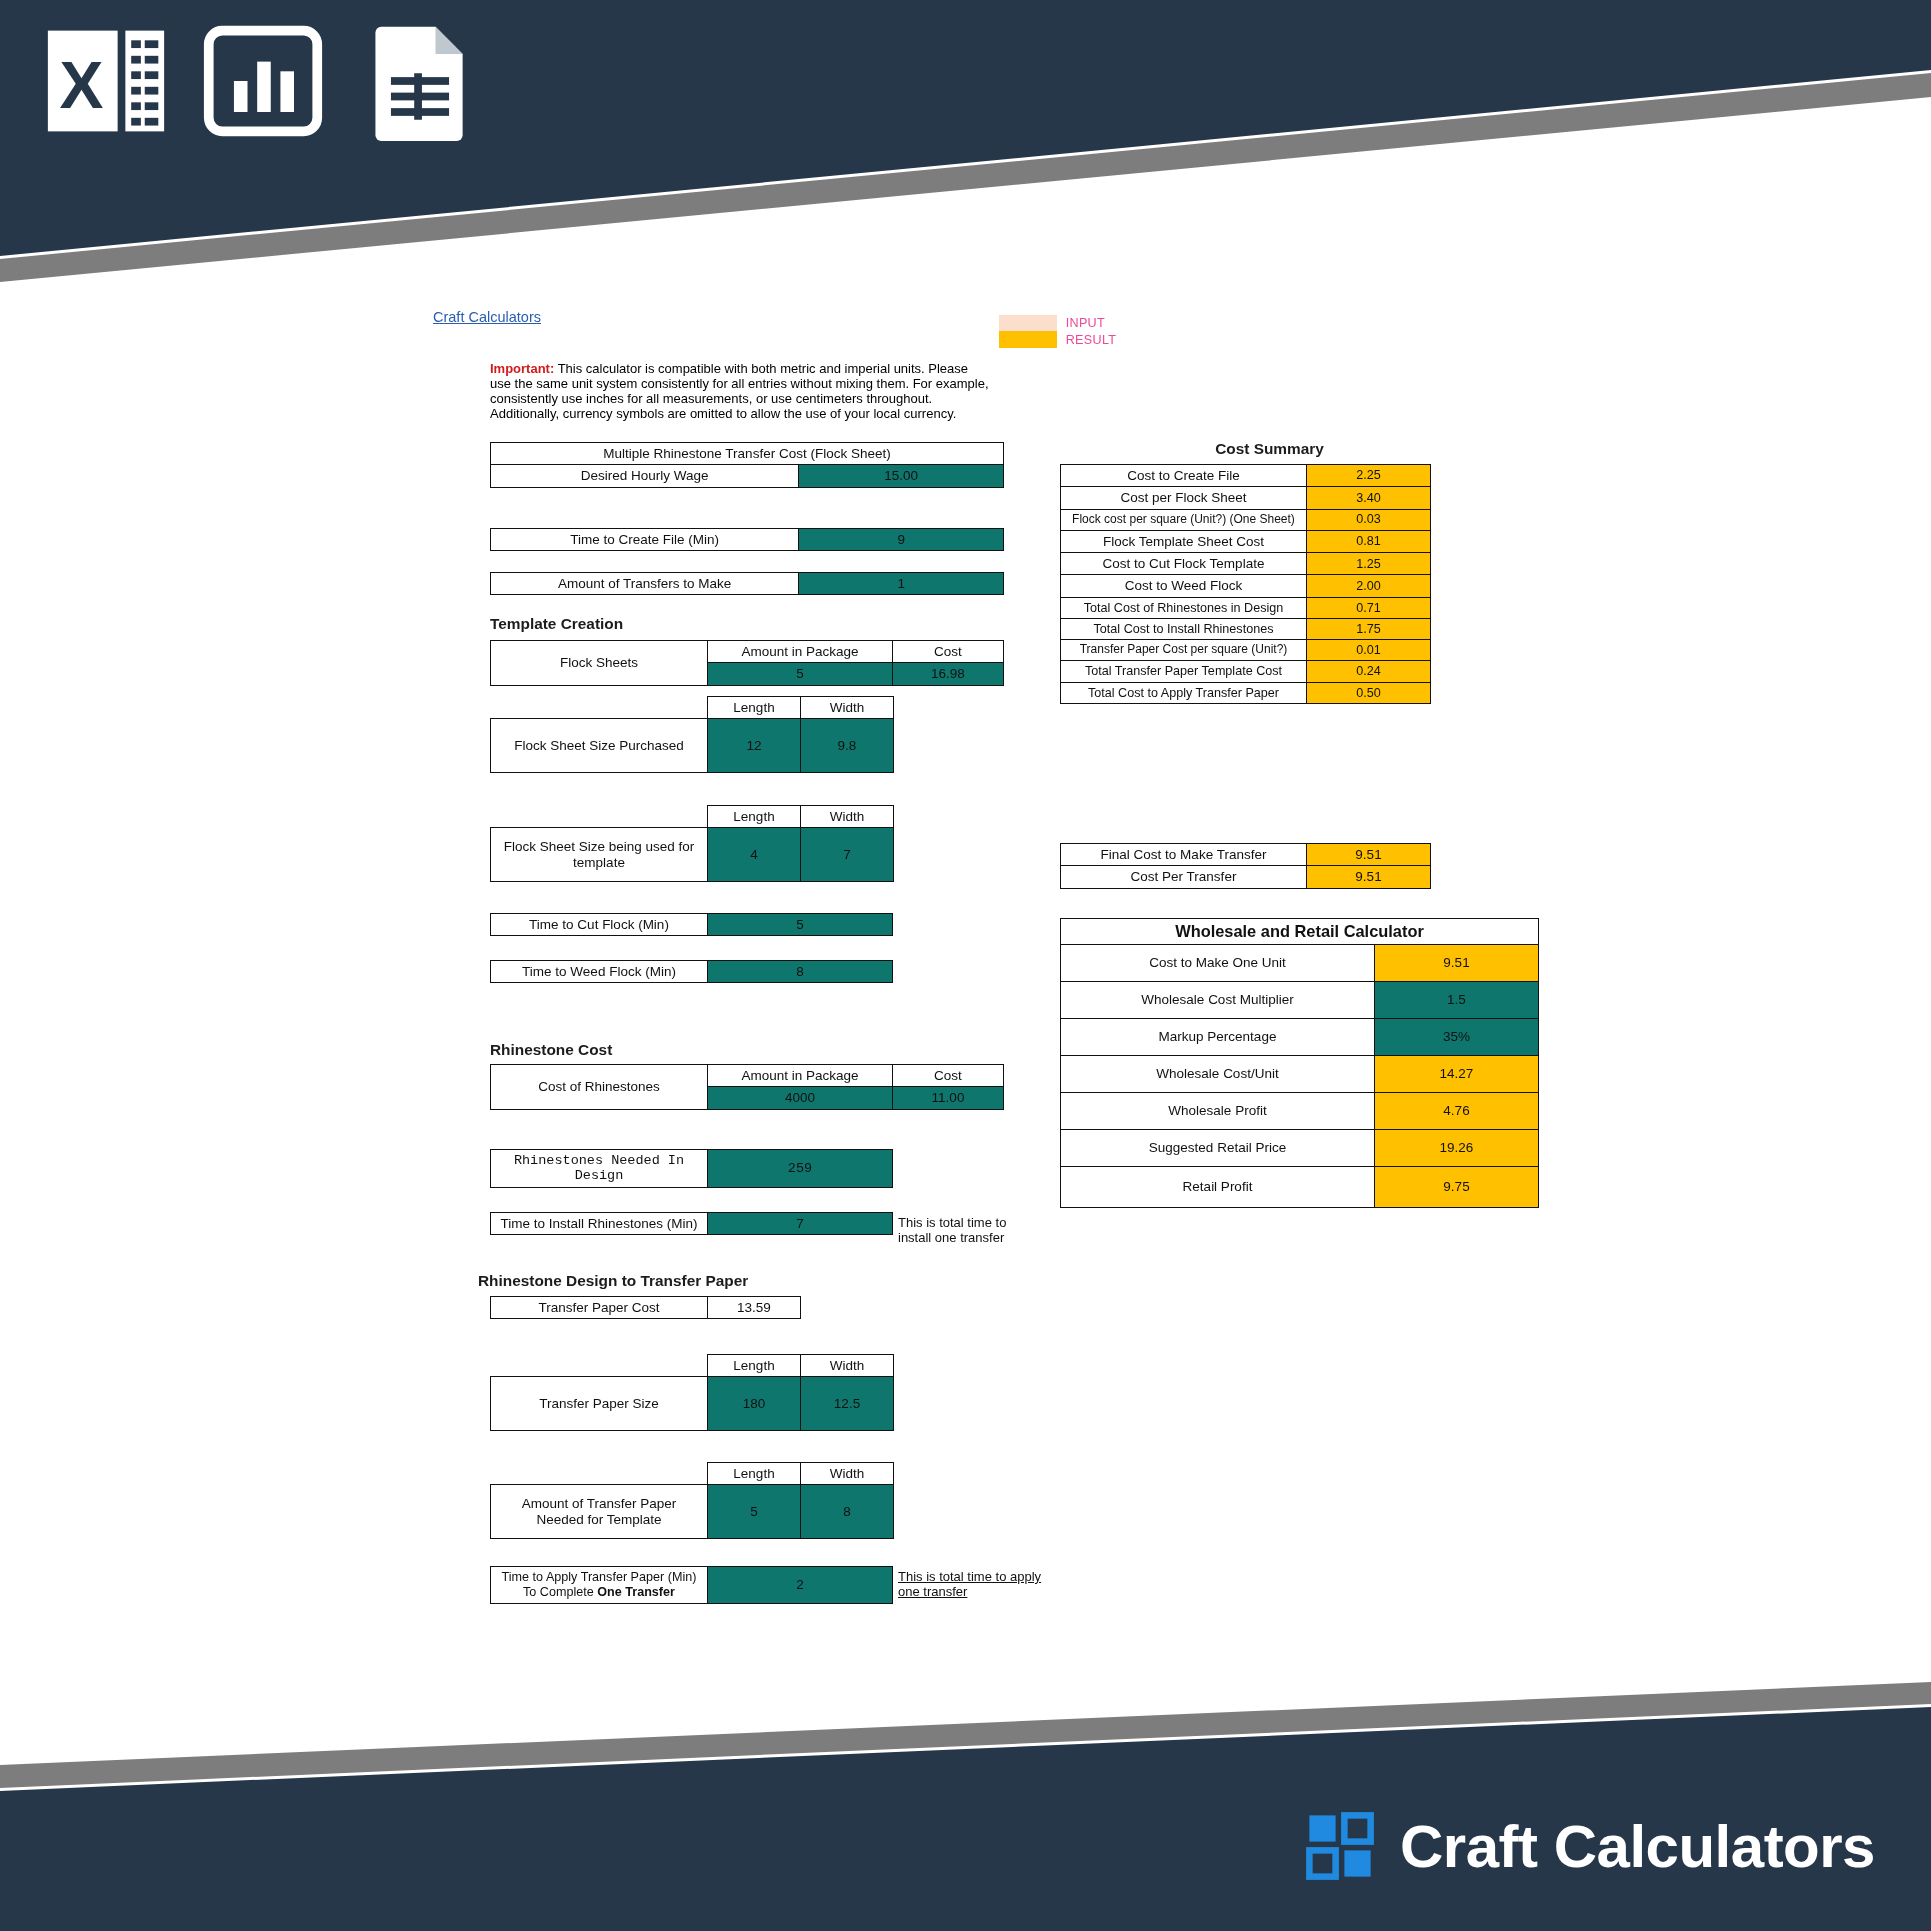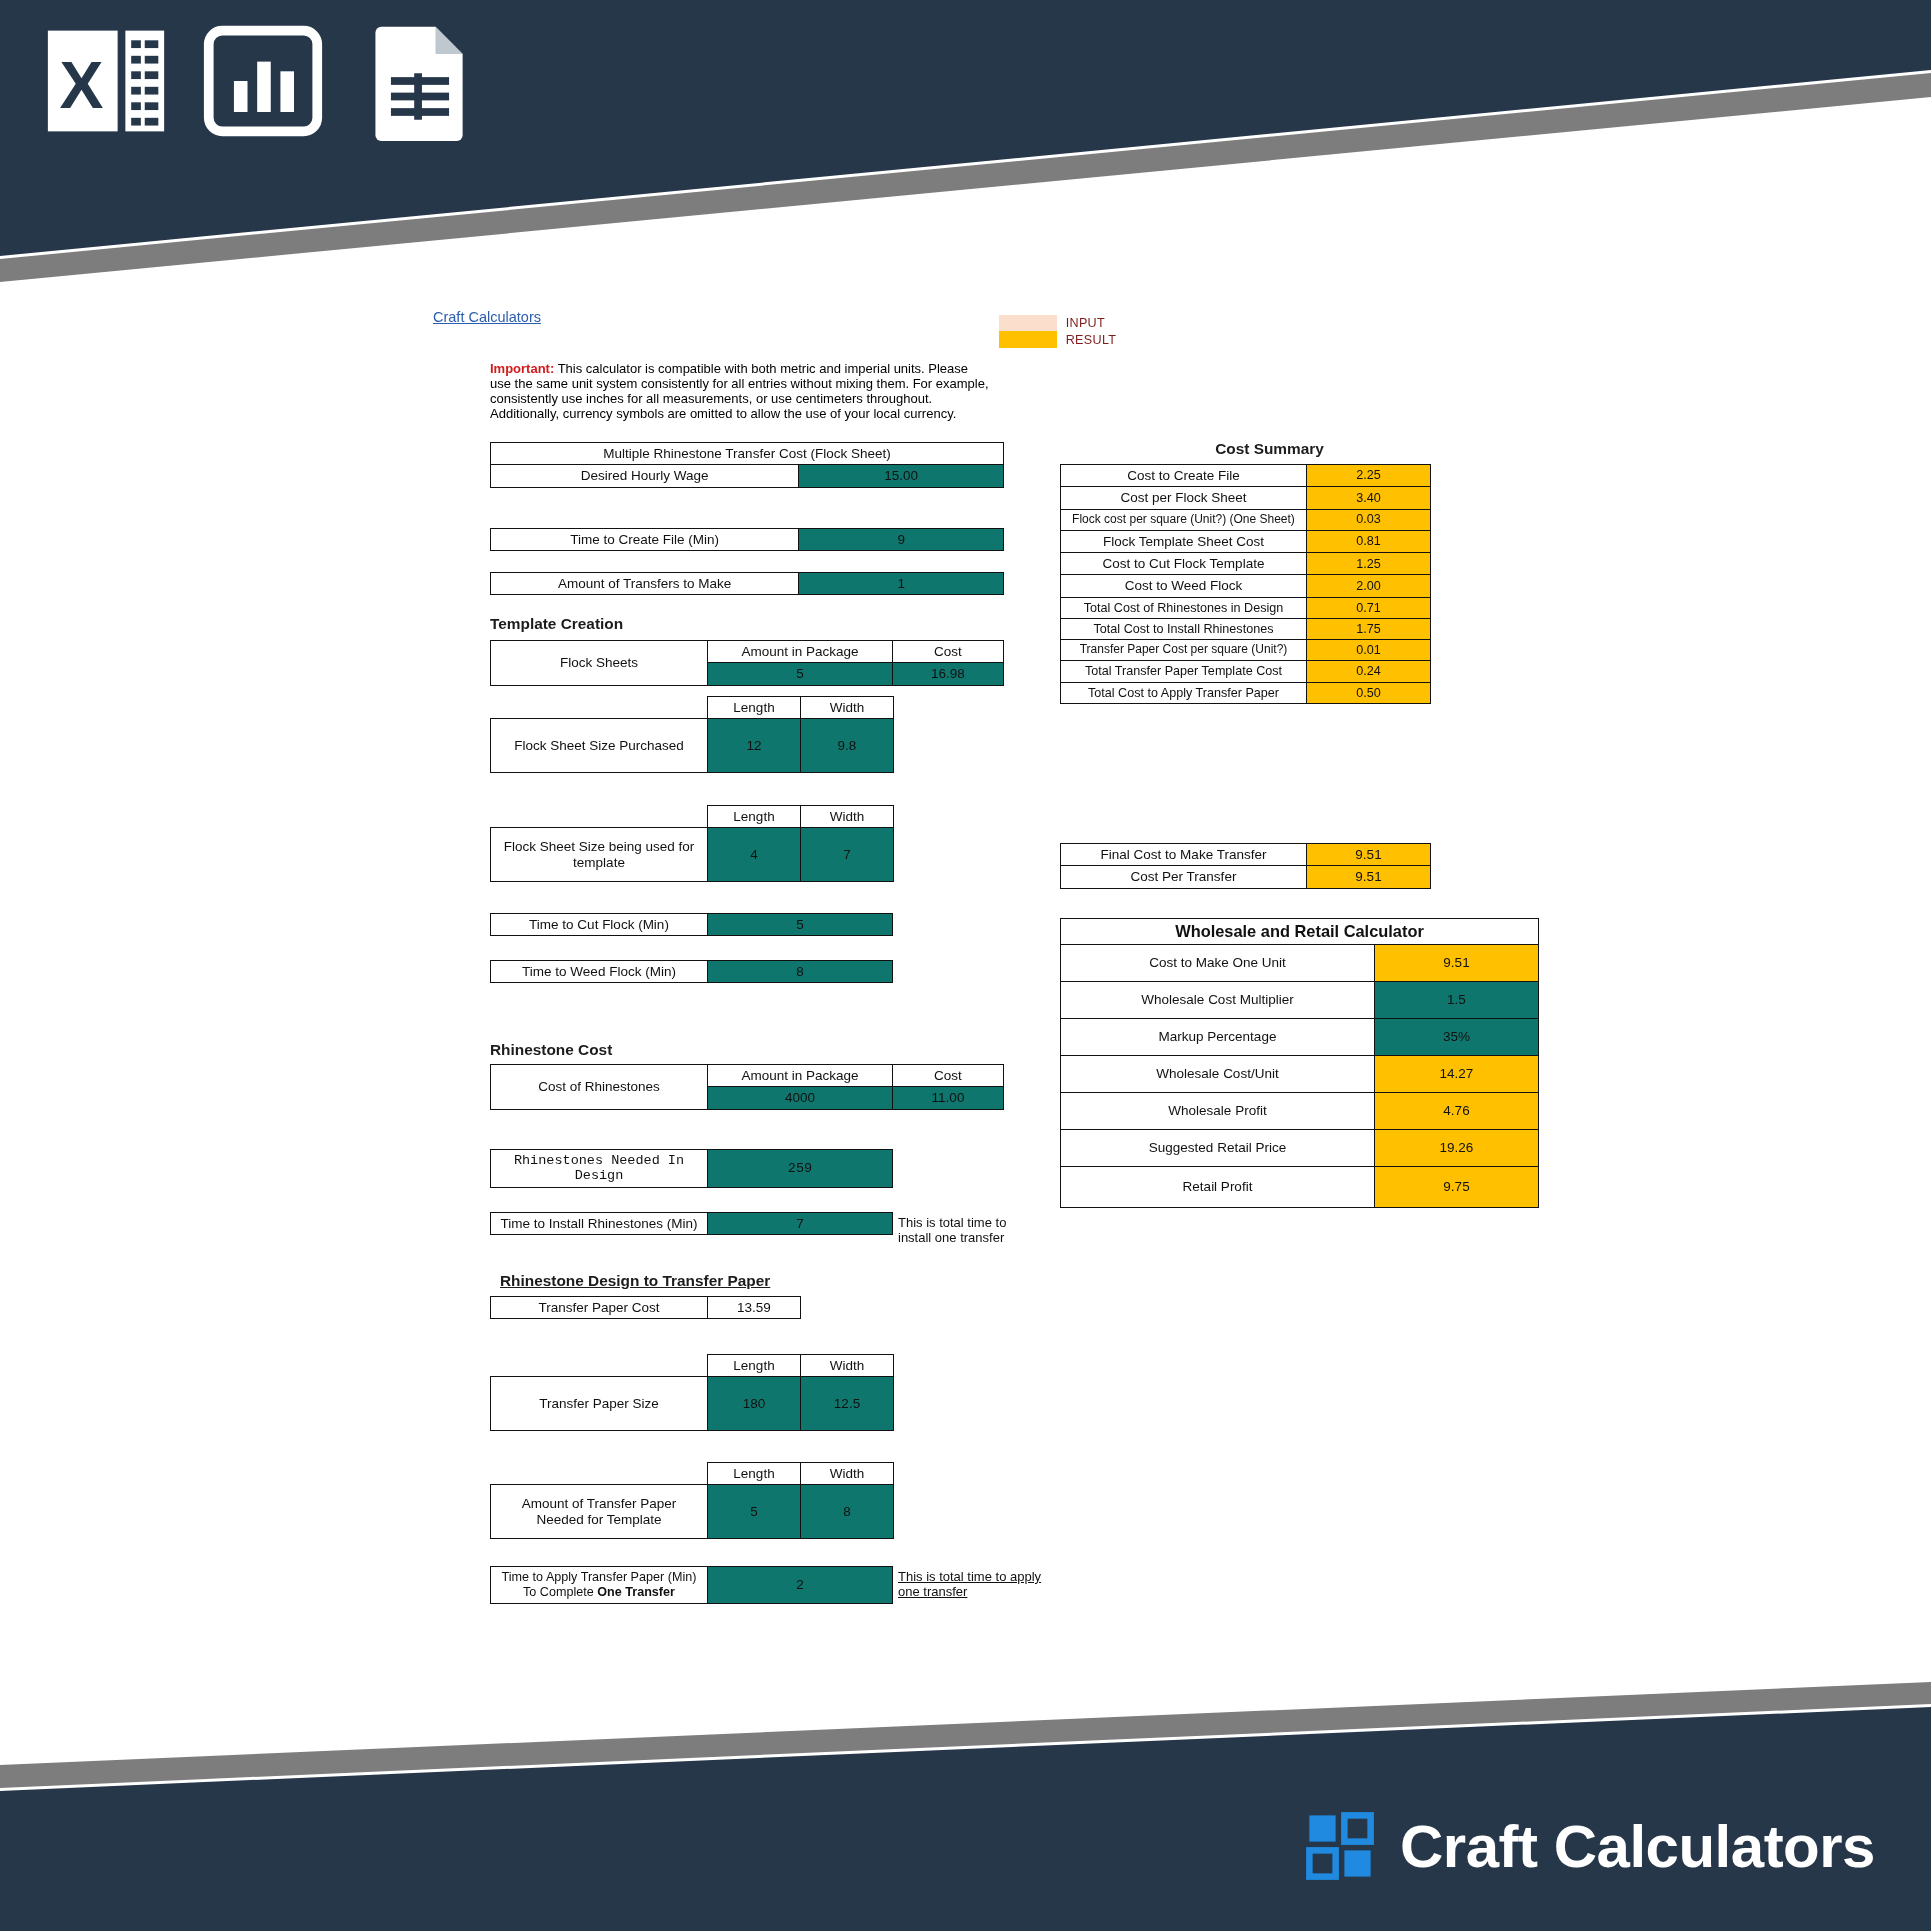--- a/index.html
+++ b/index.html
@@ -48,21 +48,21 @@
   .sheet { position:absolute; left:0; top:290px; width:1931px; height:1371px; }
 
   .link {
     position:absolute; left:433px; top:19.3px;
     color:#2a5db0; font-size:14.5px; text-decoration:underline;
   }
 
   .legend { position:absolute; left:999px; top:25px; font-size:0; }
   .legend-row { display:flex; align-items:center; height:16.4px; }
   .legend-swatch { width:58px; height:16.4px; display:inline-block; }
-  .legend-label { font-size:12.6px; color:#7f1d1d; margin-left:8.7px; letter-spacing:0.3px; }
+  .legend-label { font-size:12.6px; color:#ec4899; margin-left:8.7px; letter-spacing:0.3px; }
 
   .important {
     position:absolute; left:490px; top:71px; width:502px;
     font-size:13px; line-height:1.16; color:#000;
   }
   .important b { color:#d21b1b; }
 
   .section-title {
     position:absolute; font-size:15.4px; font-weight:bold; color:#1c1c1c;
   }
@@ -284,21 +284,21 @@
   <table class="g" style="left:490px; top:922px;">
     <tbody>
         <tr>
       <td class="wht" style="width:217px">Time to Install Rhinestones (Min)</td>
       <td class="inp bigval" style="width:185px">7</td>
     </tr>
   </tbody>
     </table>
   <div class="note" style="left:898px; top:925px; width:130px;">This is total time to install one transfer</div>
 
-  <div class="section-title" style="left:500px; top:982px;text-decoration:underline;">Rhinestone Design to Transfer Paper</div>
+  <div class="section-title" style="left:478px; top:982px;">Rhinestone Design to Transfer Paper</div>
 
   <table class="g" style="left:490px; top:1006px;">
     <tbody>
         <tr>
       <td class="wht" style="width:217px">Transfer Paper Cost</td>
       <td class="wht bigval" style="width:93px">13.59</td>
     </tr>
   </tbody>
     </table>
 

